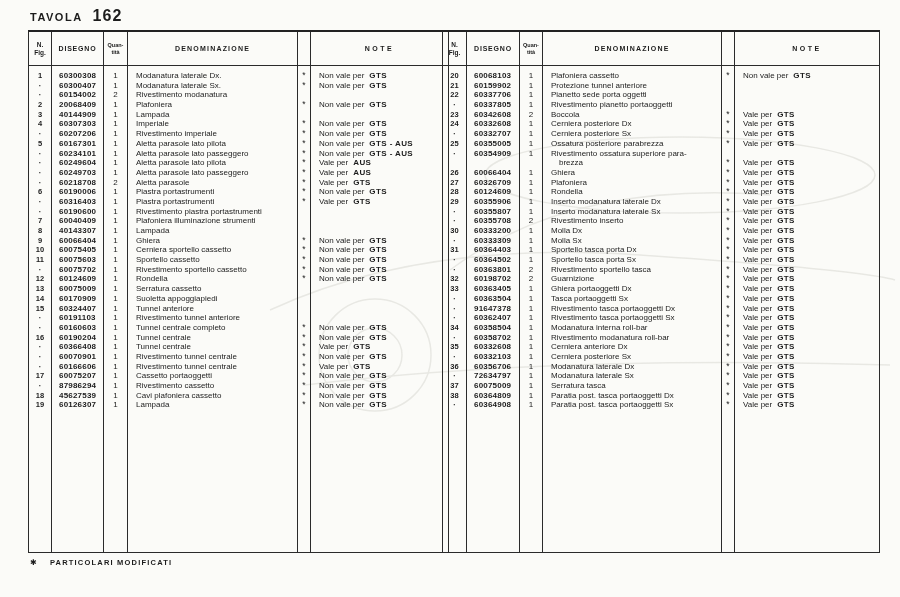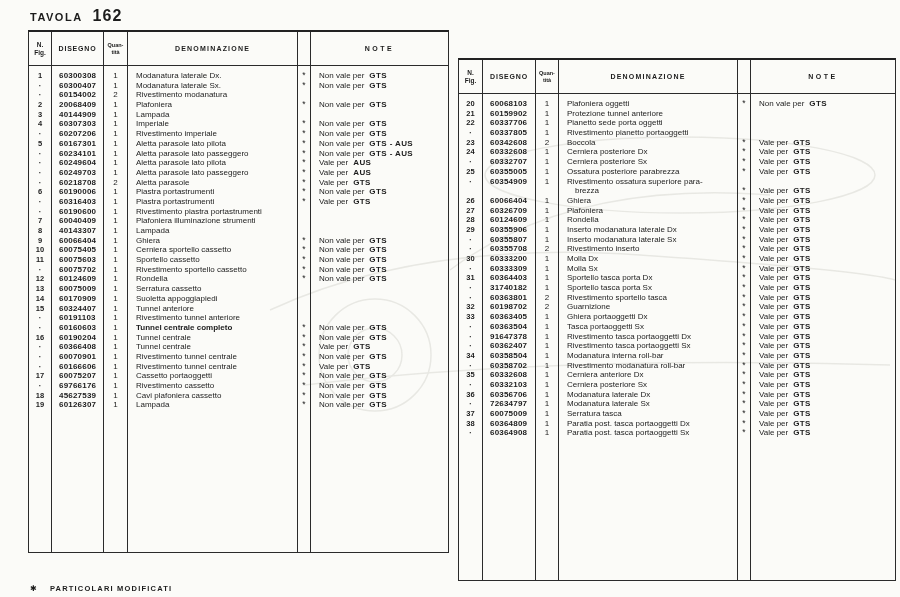--- a/index.html
+++ b/index.html
@@ -17,45 +17,45 @@
   .title .num{font-size:16px;font-weight:bold;margin-left:10px;letter-spacing:1px;}
 
   .ptable{
     position:absolute;top:30px;height:520px;
     display:grid;
     border:1px solid #2b2b2b;
     border-top:2.5px solid #222;
     z-index:1;
   }
   #table-left{left:28px;width:419px;grid-template-columns:23px 52px 24px 170px 13px 1fr;}
-  #table-right{left:458px;width:436px;grid-template-columns:24px 53px 23px 179px 13px 1fr;margin-top:28px;}
+  #table-right{left:442px;width:436px;grid-template-columns:24px 53px 23px 179px 13px 1fr;}
   .ptable{grid-template-rows:34px 5px repeat(35, 9.7px) 1fr;}
 
   .c{border-right:1px solid #2b2b2b;font-size:8px;line-height:9.7px;white-space:nowrap;}
   .c.last{border-right:none;}
   .h{border-bottom:1.5px solid #2b2b2b;display:flex;flex-direction:column;align-items:center;justify-content:center;font-weight:bold;}
   .h span{display:block;}
   .fig-h span{font-size:6.5px;line-height:7.5px;}
   .dis-h span{font-size:7px;letter-spacing:0.8px;}
   .qty-h span{font-size:5.5px;line-height:6.5px;}
   .den-h span{font-size:7px;letter-spacing:1.2px;}
   .note-h span{font-size:7px;letter-spacing:2.5px;}
   .sp{border-bottom:none;}
 
   .fig{text-align:center;font-weight:bold;font-size:7.5px;}
   .disegno{padding-left:7px;font-weight:bold;letter-spacing:0.2px;}
   .qty{text-align:center;}
   .denom{padding-left:8px;}
-  .denom.bold-row{font-weight:bold;}
+  .denom.bold-row{font-weight:normal;}
   .denom.indent{padding-left:16px;}
   .star{text-align:center;font-size:8.5px;}
   .note{padding-left:8px;}
   .note b{margin-left:5px;letter-spacing:0.4px;}
 
-  .footer{position:absolute;left:30px;top:584px;font-size:7.5px;font-weight:bold;letter-spacing:1.2px;z-index:2;white-space:nowrap;}
+  .footer{position:absolute;left:30px;top:558px;font-size:7.5px;font-weight:bold;letter-spacing:1.2px;z-index:2;white-space:nowrap;}
   .footer .star-glyph{margin-right:12px;font-size:8px;font-weight:normal;}
 </style>
 </head>
 <body>
 
 <svg class="wm" width="650" height="330" viewBox="0 0 650 330">
   <g fill="none" stroke="#e4e4df" stroke-width="1.5" opacity="0.8">
     <circle cx="125" cy="235" r="56"></circle>
     <circle cx="125" cy="235" r="27"></circle>
     <path d="M20,190 Q170,120 390,135 T645,160"></path>
@@ -280,21 +280,21 @@
     <div class="c denom">Rivestimento tunnel centrale</div>
     <div class="c star">*</div>
     <div class="c note last"><span>Vale per</span><b>GTS</b></div>
     <div class="c fig">17</div>
     <div class="c disegno">60075207</div>
     <div class="c qty">1</div>
     <div class="c denom">Cassetto portaoggetti</div>
     <div class="c star">*</div>
     <div class="c note last"><span>Non vale per</span><b>GTS</b></div>
     <div class="c fig">·</div>
-    <div class="c disegno">69766176</div>
+    <div class="c disegno">87986294</div>
     <div class="c qty">1</div>
     <div class="c denom">Rivestimento cassetto</div>
     <div class="c star">*</div>
     <div class="c note last"><span>Non vale per</span><b>GTS</b></div>
     <div class="c fig">18</div>
     <div class="c disegno">45627539</div>
     <div class="c qty">1</div>
     <div class="c denom">Cavi plafoniera cassetto</div>
     <div class="c star">*</div>
     <div class="c note last"><span>Non vale per</span><b>GTS</b></div>
@@ -333,21 +333,21 @@
     </div>
 <div class="c sp fig"></div>
     <div class="c sp disegno"></div>
     <div class="c sp qty"></div>
     <div class="c sp denom"></div>
     <div class="c sp star"></div>
     <div class="c sp note last"></div>
     <div class="c fig">20</div>
     <div class="c disegno">60068103</div>
     <div class="c qty">1</div>
-    <div class="c denom">Plafoniera oggetti</div>
+    <div class="c denom">Plafoniera cassetto</div>
     <div class="c star">*</div>
     <div class="c note last"><span>Non vale per</span><b>GTS</b></div>
     <div class="c fig">21</div>
     <div class="c disegno">60159902</div>
     <div class="c qty">1</div>
     <div class="c denom">Protezione tunnel anteriore</div>
     <div class="c star"></div>
     <div class="c note last"></div>
     <div class="c fig">22</div>
     <div class="c disegno">60337706</div>
@@ -445,21 +445,21 @@
     <div class="c denom">Molla Sx</div>
     <div class="c star">*</div>
     <div class="c note last"><span>Vale per</span><b>GTS</b></div>
     <div class="c fig">31</div>
     <div class="c disegno">60364403</div>
     <div class="c qty">1</div>
     <div class="c denom">Sportello tasca porta Dx</div>
     <div class="c star">*</div>
     <div class="c note last"><span>Vale per</span><b>GTS</b></div>
     <div class="c fig">·</div>
-    <div class="c disegno">31740182</div>
+    <div class="c disegno">60364502</div>
     <div class="c qty">1</div>
     <div class="c denom">Sportello tasca porta Sx</div>
     <div class="c star">*</div>
     <div class="c note last"><span>Vale per</span><b>GTS</b></div>
     <div class="c fig">·</div>
     <div class="c disegno">60363801</div>
     <div class="c qty">2</div>
     <div class="c denom">Rivestimento sportello tasca</div>
     <div class="c star">*</div>
     <div class="c note last"><span>Vale per</span><b>GTS</b></div>

